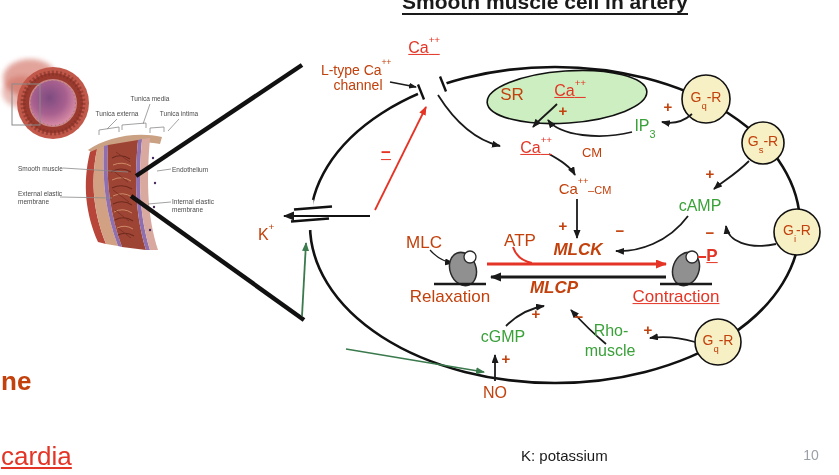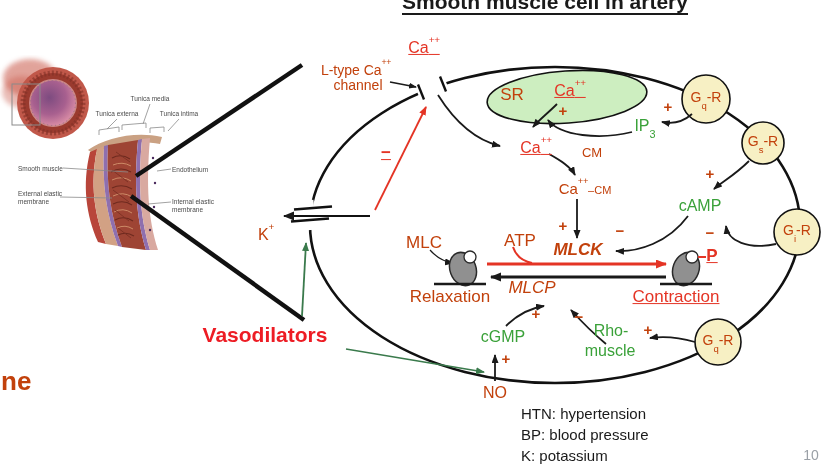--- a/index.html
+++ b/index.html
@@ -218,33 +218,32 @@
 
 <span class="lbl c green fs16" style="left:645px;top:128px"><span>IP</span><sub class="sub">3</sub></span>
 
 <span class="lbl c fs14" style="left:706px;top:99px"><span>G</span><sub class="sub">q</sub><span>-R</span></span>
 <span class="lbl c fs14" style="left:763px;top:143px"><span>G</span><sub class="sub">s</sub><span>-R</span></span>
 <span class="lbl c fs14" style="left:797px;top:232px"><span>G</span><sub class="sub">i</sub><span>-R</span></span>
 <span class="lbl c fs14" style="left:718px;top:342px"><span>G</span><sub class="sub">q</sub><span>-R</span></span>
 
 <span class="lbl c green fs16" style="left:700px;top:206px">cAMP</span>
 <span class="lbl c it fs17" style="left:578px;top:250px;font-weight:700">MLCK</span>
-<span class="lbl c it fs17" style="left:532px;top:288px;font-weight:400">MLCP</span>
+<span class="lbl c it fs17" style="left:554px;top:288px;font-weight:700">MLCP</span>
 <span class="lbl c fs13" style="left:520px;top:241px">ATP</span>
 <span class="lbl c fs13" style="left:424px;top:243px">MLC</span>
 <span class="lbl c fs13" style="left:450px;top:297px">Relaxation</span>
 <span class="lbl c red fs13" style="left:676px;top:297px">Contraction</span>
 <span class="lbl c red bold fs13" style="left:712px;top:256px">P</span>
 
 <span class="lbl c green fs16" style="left:503px;top:337px">cGMP</span>
 <span class="lbl c green fs16" style="left:611px;top:331px">Rho-</span>
 <span class="lbl c green fs16" style="left:610px;top:351px">muscle</span>
 <span class="lbl c fs16" style="left:495px;top:393px">NO</span>
 <span class="lbl c fs16" style="left:266px;top:235px"><span>K</span><sup class="sup">+</sup></span>
-<span class="lbl c vred bold fs21" style="left:265px;top:335px">Vasodilators</span>
 
 <span class="lbl c sign" style="left:668px;top:107px">+</span>
 <span class="lbl c sign" style="left:563px;top:111px">+</span>
 <span class="lbl c sign" style="left:710px;top:174px">+</span>
 <span class="lbl c sign" style="left:710px;top:233px">−</span>
 <span class="lbl c sign" style="left:620px;top:231px">−</span>
 <span class="lbl c sign" style="left:563px;top:226px">+</span>
 <span class="lbl c sign" style="left:536px;top:314px">+</span>
 <span class="lbl c sign" style="left:579px;top:317px">−</span>
 <span class="lbl c sign" style="left:648px;top:330px">+</span>
@@ -255,20 +254,19 @@
 <span class="lbl c artlbl" style="left:117px;top:114px">Tunica externa</span>
 <span class="lbl c artlbl" style="left:179px;top:114px">Tunica intima</span>
 <span class="lbl artlbl" style="left:18px;top:165px">Smooth muscle</span>
 <span class="lbl artlbl" style="left:172px;top:166px">Endothelium</span>
 <span class="lbl artlbl" style="left:18px;top:190px">External elastic</span>
 <span class="lbl artlbl" style="left:18px;top:198px">membrane</span>
 <span class="lbl artlbl" style="left:172px;top:198px">Internal elastic</span>
 <span class="lbl artlbl" style="left:172px;top:206px">membrane</span>
 
 <span class="lbl bold fs26" style="left:1px;top:368px">ne</span>
-
-<span class="lbl legend-line" style="left:521px;top:406px">HTN: hypertension</span>
-<span class="lbl legend-line" style="left:521px;top:427px">BP: blood pressure</span>
+<span class="lbl red fs26" style="left:1px;top:443px">cardia</span>
+
 <span class="lbl legend-line" style="left:521px;top:448px">K: potassium</span>
 
 <span class="lbl c gray fs14" style="left:811px;top:455px">10</span>
 
 </div>
 
 </body></html>

